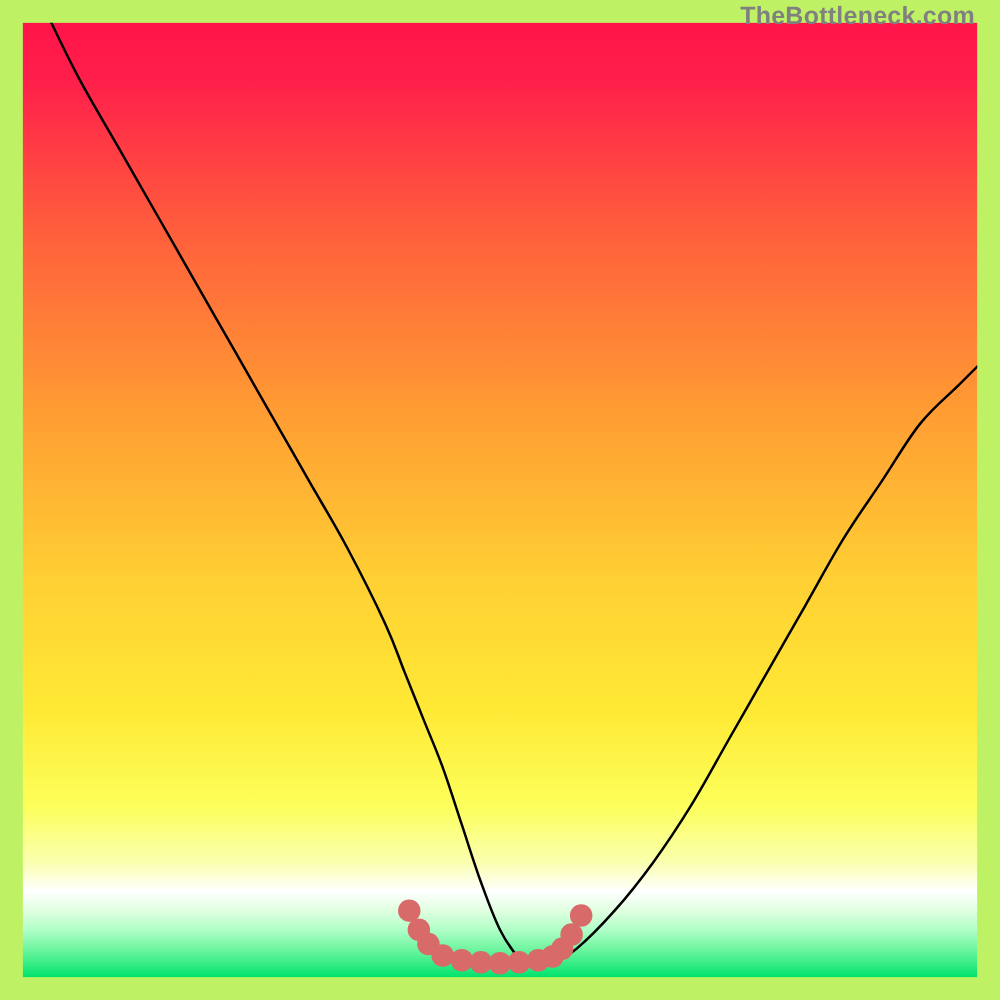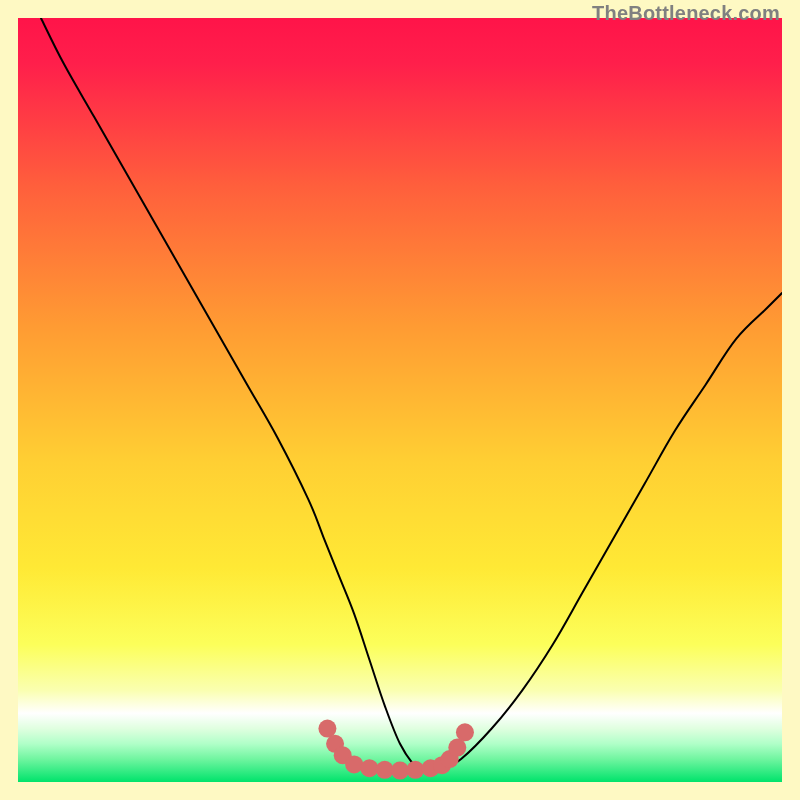--- a/index.html
+++ b/index.html
@@ -8,21 +8,21 @@
     width: 800px;
     height: 800px;
     overflow: hidden;
     background: #000;
     font-family: Arial, Helvetica, sans-serif;
   }
   .frame {
     position: absolute;
     top: 0; left: 0;
     width: 800px; height: 800px;
-    background: #fef9c3;
+    background: #bef264;
   }
   .plot {
     position: absolute;
     top: 18px;
     left: 18px;
     width: 764px;
     height: 764px;
     overflow: hidden;
   }
   .watermark {

